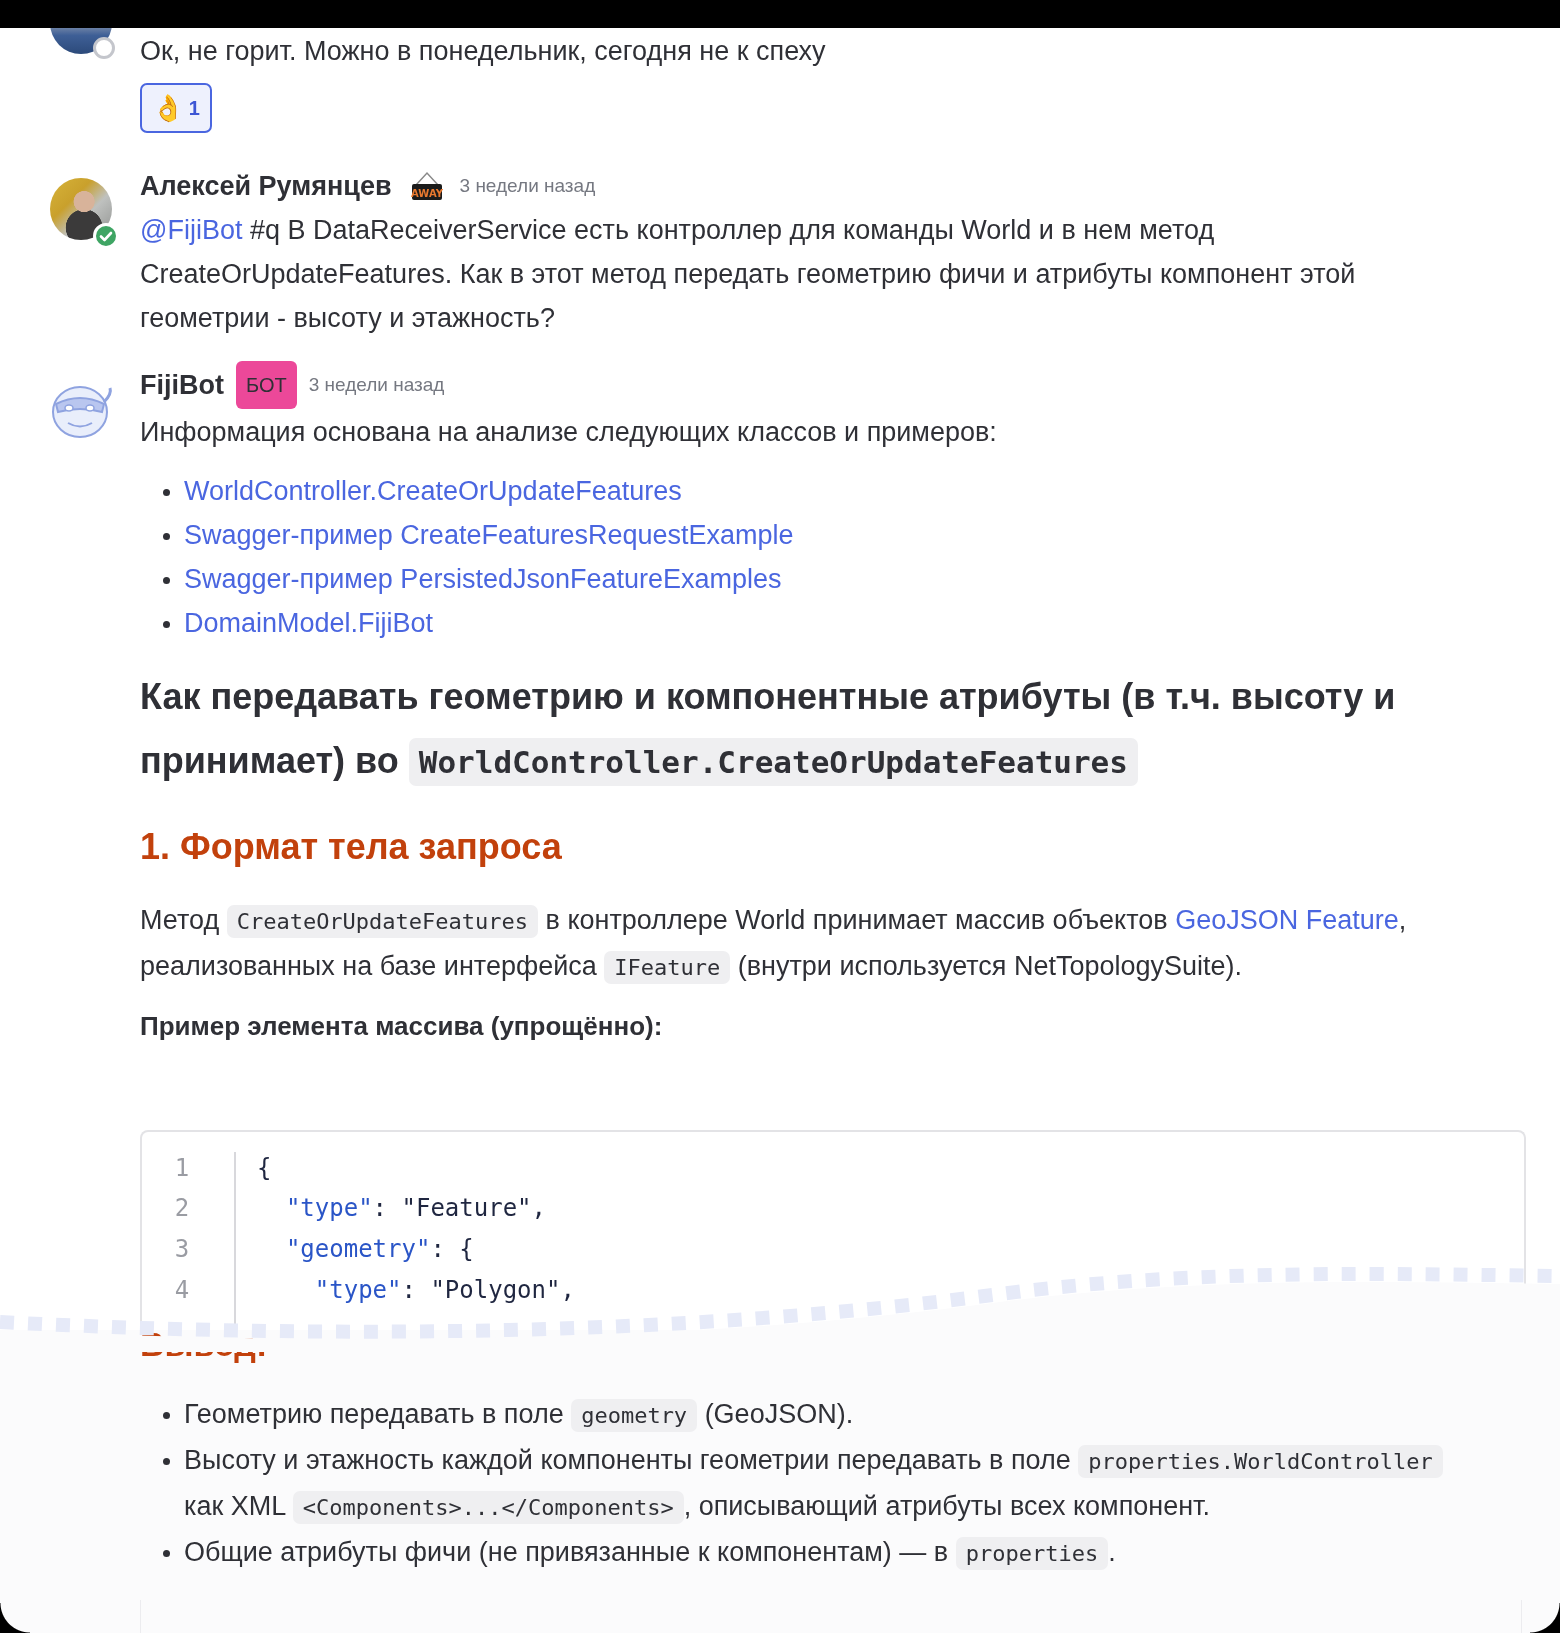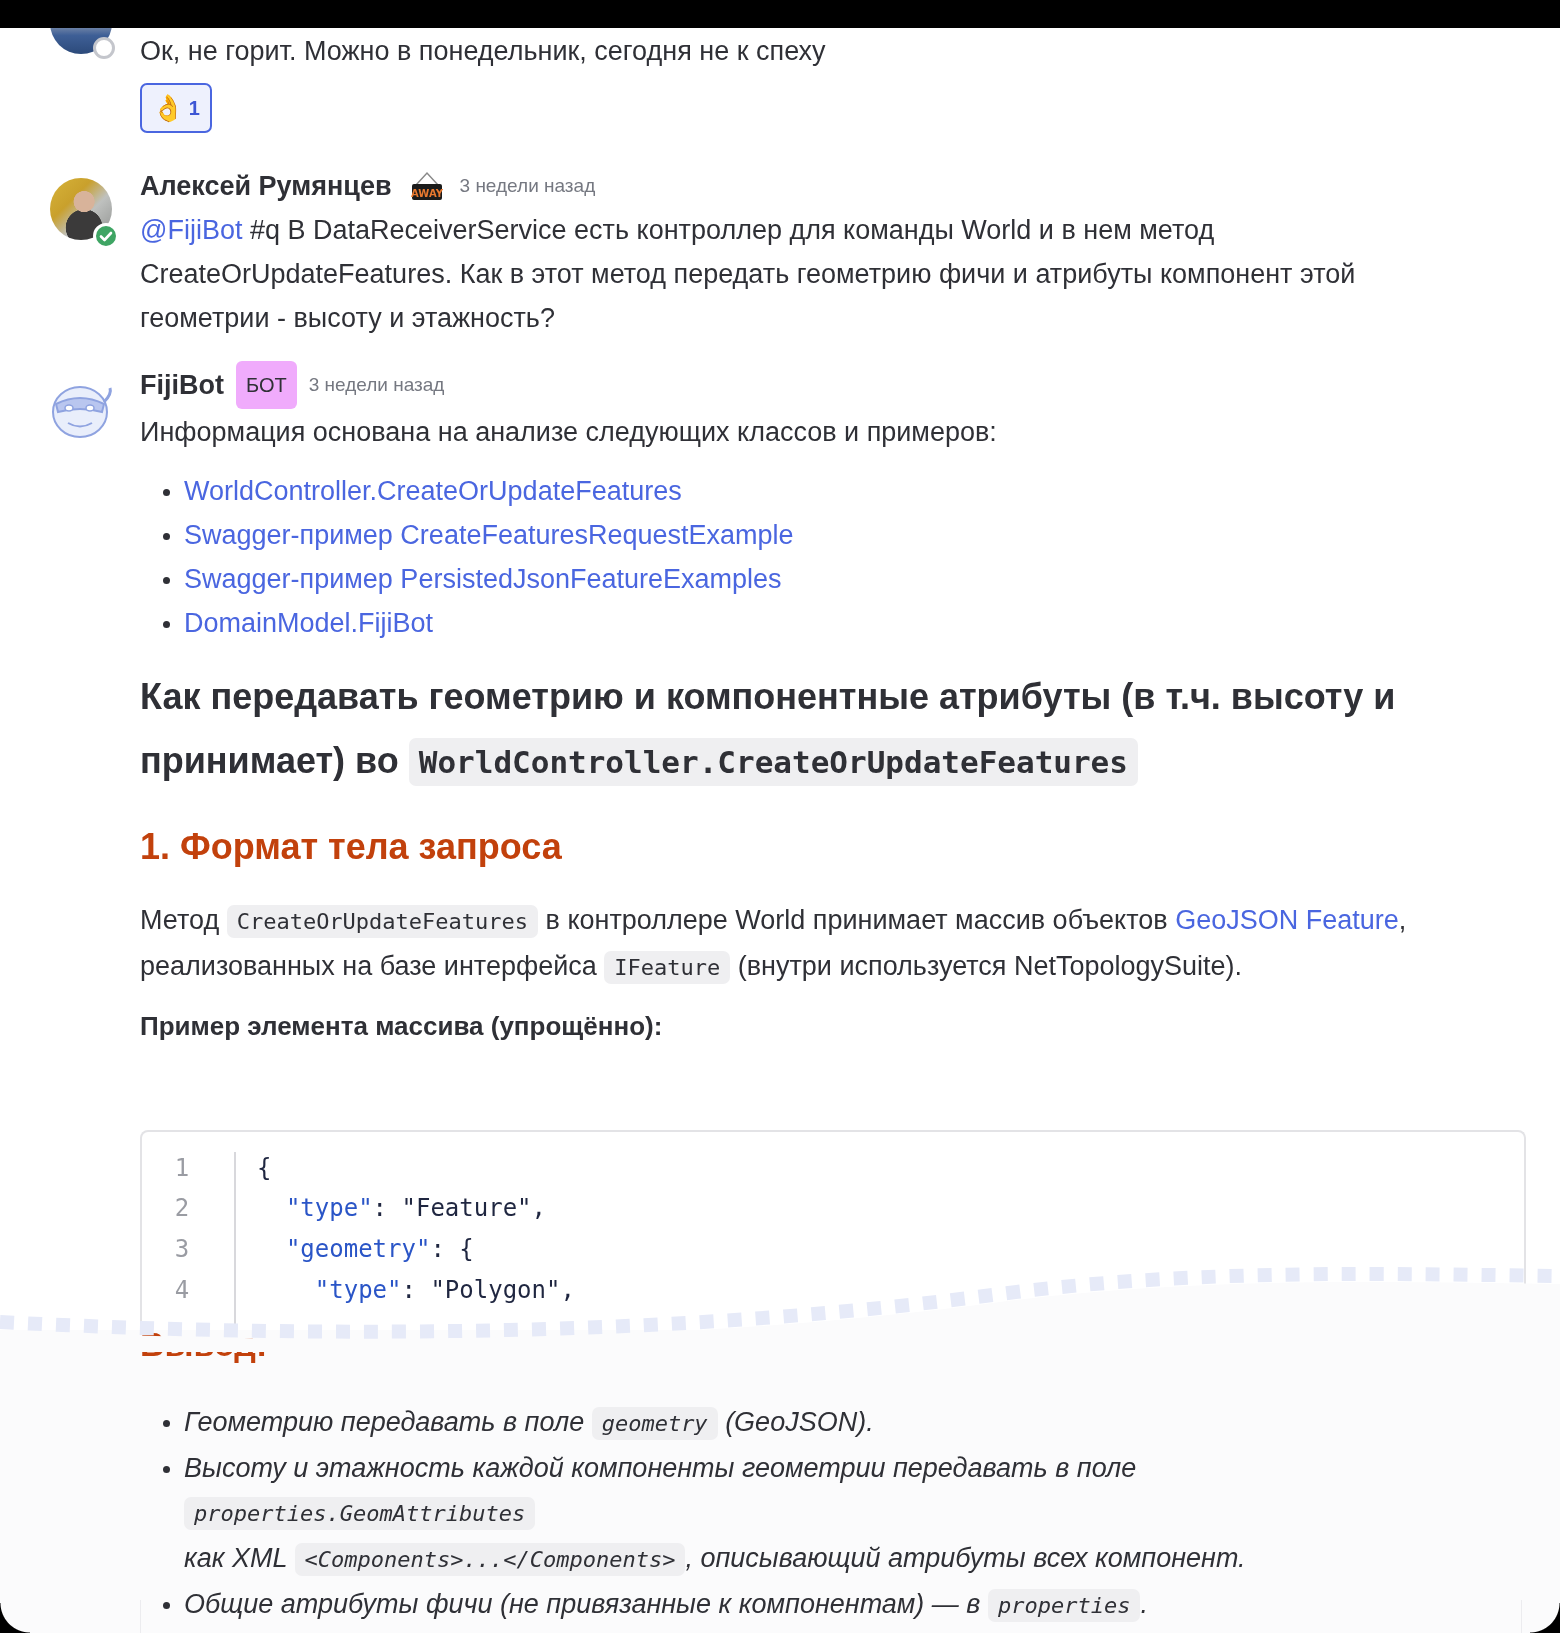--- a/index.html
+++ b/index.html
@@ -28,21 +28,21 @@
 
     .reaction {
       position: absolute; left: 140px; top: 83px; width: 72px; height: 50px;
       border: 2px solid #4a66e0; border-radius: 7px; background: #eef1fd; box-sizing: border-box;
       display: flex; align-items: center; justify-content: center; gap: 4px;
     }
     .reaction .emoji { font-size: 26px; }
     .reaction .count { font-size: 20px; color: #3d56d4; font-weight: bold; }
 
     .badge {
-      display: inline-block; background: #f0abfc; border-radius: 6px; padding: 2px 10px;
+      display: inline-block; background: #ec4899; border-radius: 6px; padding: 2px 10px;
       font-size: 20px; color: #2f3036; vertical-align: middle; margin: 12px 12px;
     }
     .code-inline {
       font-family: "DejaVu Sans Mono", "Liberation Mono", monospace;
       background: #efeff1; border-radius: 7px; padding: 4px 10px; font-size: 22px; color: #2f3036;
     }
     h2.head { font-size: 36px; line-height: 64px; font-weight: bold; margin: 0; color: #2f3036; }
     h2.head .code-inline { font-size: 31px; padding: 6px 10px; }
     h3.head { font-size: 36px; font-weight: bold; margin: 0; color: #c2410c; }
 
@@ -185,26 +185,26 @@
 </div>
 
 <svg class="tear" viewBox="0 0 1560 90" preserveAspectRatio="none">
   <path d="M0 68 C 350 85, 700 80, 1000 40 C 1200 14, 1400 20, 1560 22 L1560 90 L0 90 Z" fill="#fbfbfc"></path>
   <path d="M0 60 C 350 78, 700 72, 1000 32 C 1200 6, 1400 12, 1560 14" stroke="#e6eaf8" stroke-width="14" stroke-dasharray="14 14" fill="none"></path>
 </svg>
 
 <div class="lower">
   <div class="content" style="top:2px; left:140px;">
     <h3 class="head" style="font-size:34px; line-height:52px; margin-top:-14px;">Вывод:</h3>
-    <ul class="summary" style="margin-top:30px;font-style:italic;">
+    <ul class="summary" style="margin-top:22px;">
       <li>
         <span>Геометрию передавать в поле </span><code class="code-inline">geometry</code><span> (GeoJSON).</span>
       </li>
       <li>
-        <span>Высоту и этажность каждой компоненты геометрии передавать в поле </span><code class="code-inline">properties.GeomAttributes</code><br>
+        <span>Высоту и этажность каждой компоненты геометрии передавать в поле </span><code class="code-inline">properties.WorldController</code><br>
         <span>как XML </span><code class="code-inline">&lt;Components&gt;...&lt;/Components&gt;</code><span>, описывающий атрибуты всех компонент.</span>
       </li>
       <li>
         <span>Общие атрибуты фичи (не привязанные к компонентам) — в </span><code class="code-inline">properties</code><span>.</span>
       </li>
     </ul>
   </div>
 </div>
 <div class="lower-card-edge"></div>
 <div class="bottom-corner-l"></div>

